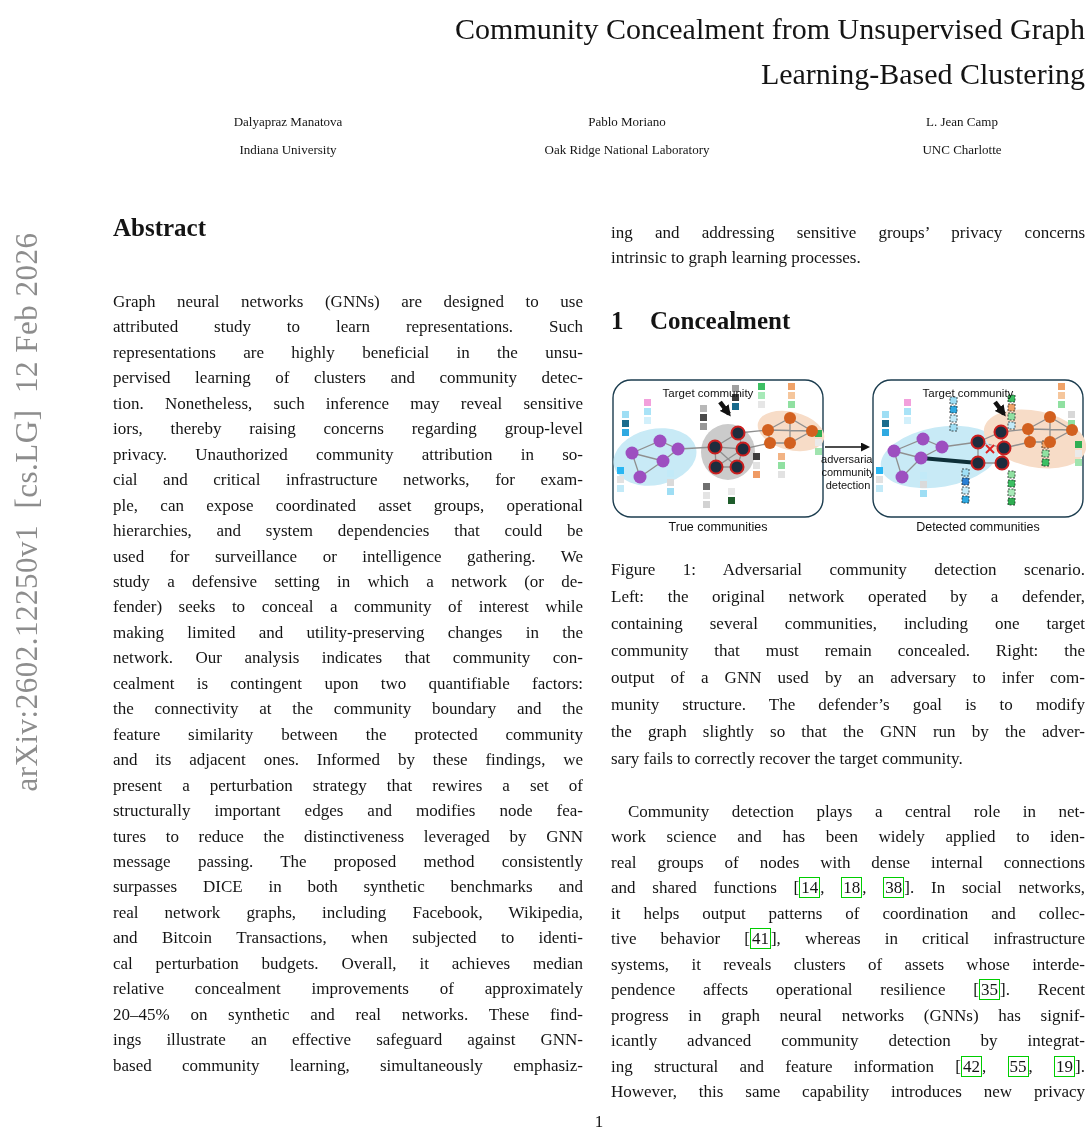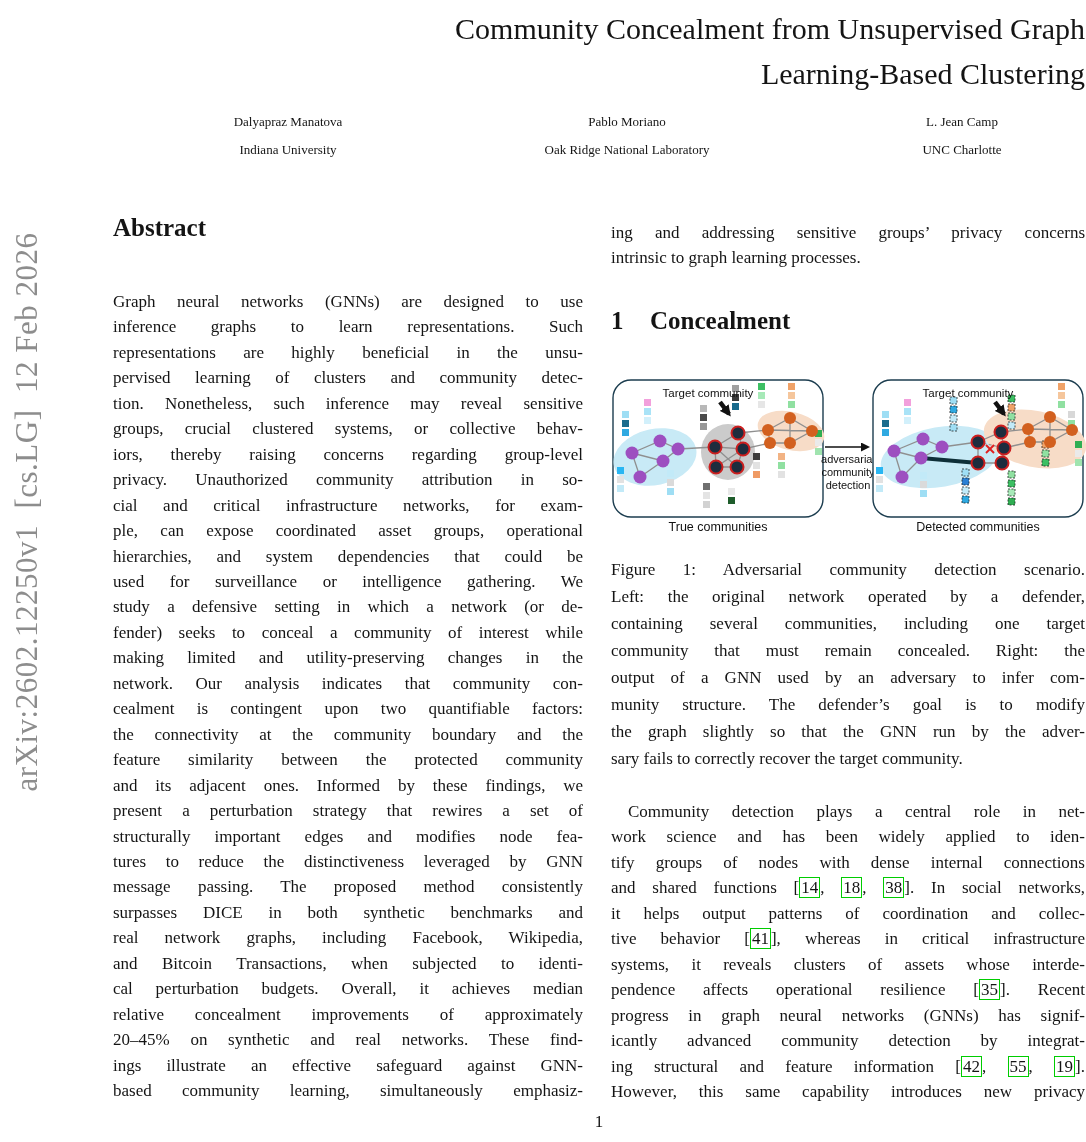--- a/index.html
+++ b/index.html
@@ -86,25 +86,24 @@
     </div>
     <div class="author-block a2">
       <div>L. Jean Camp</div>
       <div>UNC Charlotte</div>
     </div>
   </div>
 
   <h2 class="heading abs-heading">Abstract</h2>
   <div class="abstract-body">
       <div class="tline">Graph neural networks (GNNs) are designed to use</div>
-      <div class="tline">inference graphs to learn representations. Such</div>
+      <div class="tline">attributed study to learn representations. Such</div>
       <div class="tline">representations are highly beneficial in the unsu-</div>
       <div class="tline">pervised learning of clusters and community detec-</div>
       <div class="tline">tion. Nonetheless, such inference may reveal sensitive</div>
-      <div class="tline">groups, crucial clustered systems, or collective behav-</div>
       <div class="tline">iors, thereby raising concerns regarding group-level</div>
       <div class="tline">privacy. Unauthorized community attribution in so-</div>
       <div class="tline">cial and critical infrastructure networks, for exam-</div>
       <div class="tline">ple, can expose coordinated asset groups, operational</div>
       <div class="tline">hierarchies, and system dependencies that could be</div>
       <div class="tline">used for surveillance or intelligence gathering. We</div>
       <div class="tline">study a defensive setting in which a network (or de-</div>
       <div class="tline">fender) seeks to conceal a community of interest while</div>
       <div class="tline">making limited and utility-preserving changes in the</div>
       <div class="tline">network. Our analysis indicates that community con-</div>
@@ -374,21 +373,21 @@
       <div class="tline">community that must remain concealed. Right: the</div>
       <div class="tline">output of a GNN used by an adversary to infer com-</div>
       <div class="tline">munity structure. The defender’s goal is to modify</div>
       <div class="tline">the graph slightly so that the GNN run by the adver-</div>
       <div class="tline flush">sary fails to correctly recover the target community.</div>
     </div>
 
   <div class="intro-body" data-indent-first="true">
       <div class="tline">Community detection plays a central role in net-</div>
       <div class="tline">work science and has been widely applied to iden-</div>
-      <div class="tline">tify groups of nodes with dense internal connections</div>
+      <div class="tline">real groups of nodes with dense internal connections</div>
       <div class="tline">and shared functions [<span class="cite">14</span>, <span class="cite">18</span>, <span class="cite">38</span>]. In social networks,</div>
       <div class="tline">it helps output patterns of coordination and collec-</div>
       <div class="tline">tive behavior [<span class="cite">41</span>], whereas in critical infrastructure</div>
       <div class="tline">systems, it reveals clusters of assets whose interde-</div>
       <div class="tline">pendence affects operational resilience [<span class="cite">35</span>]. Recent</div>
       <div class="tline">progress in graph neural networks (GNNs) has signif-</div>
       <div class="tline">icantly advanced community detection by integrat-</div>
       <div class="tline">ing structural and feature information [<span class="cite">42</span>, <span class="cite">55</span>, <span class="cite">19</span>].</div>
       <div class="tline">However, this same capability introduces new privacy</div>
     </div>

